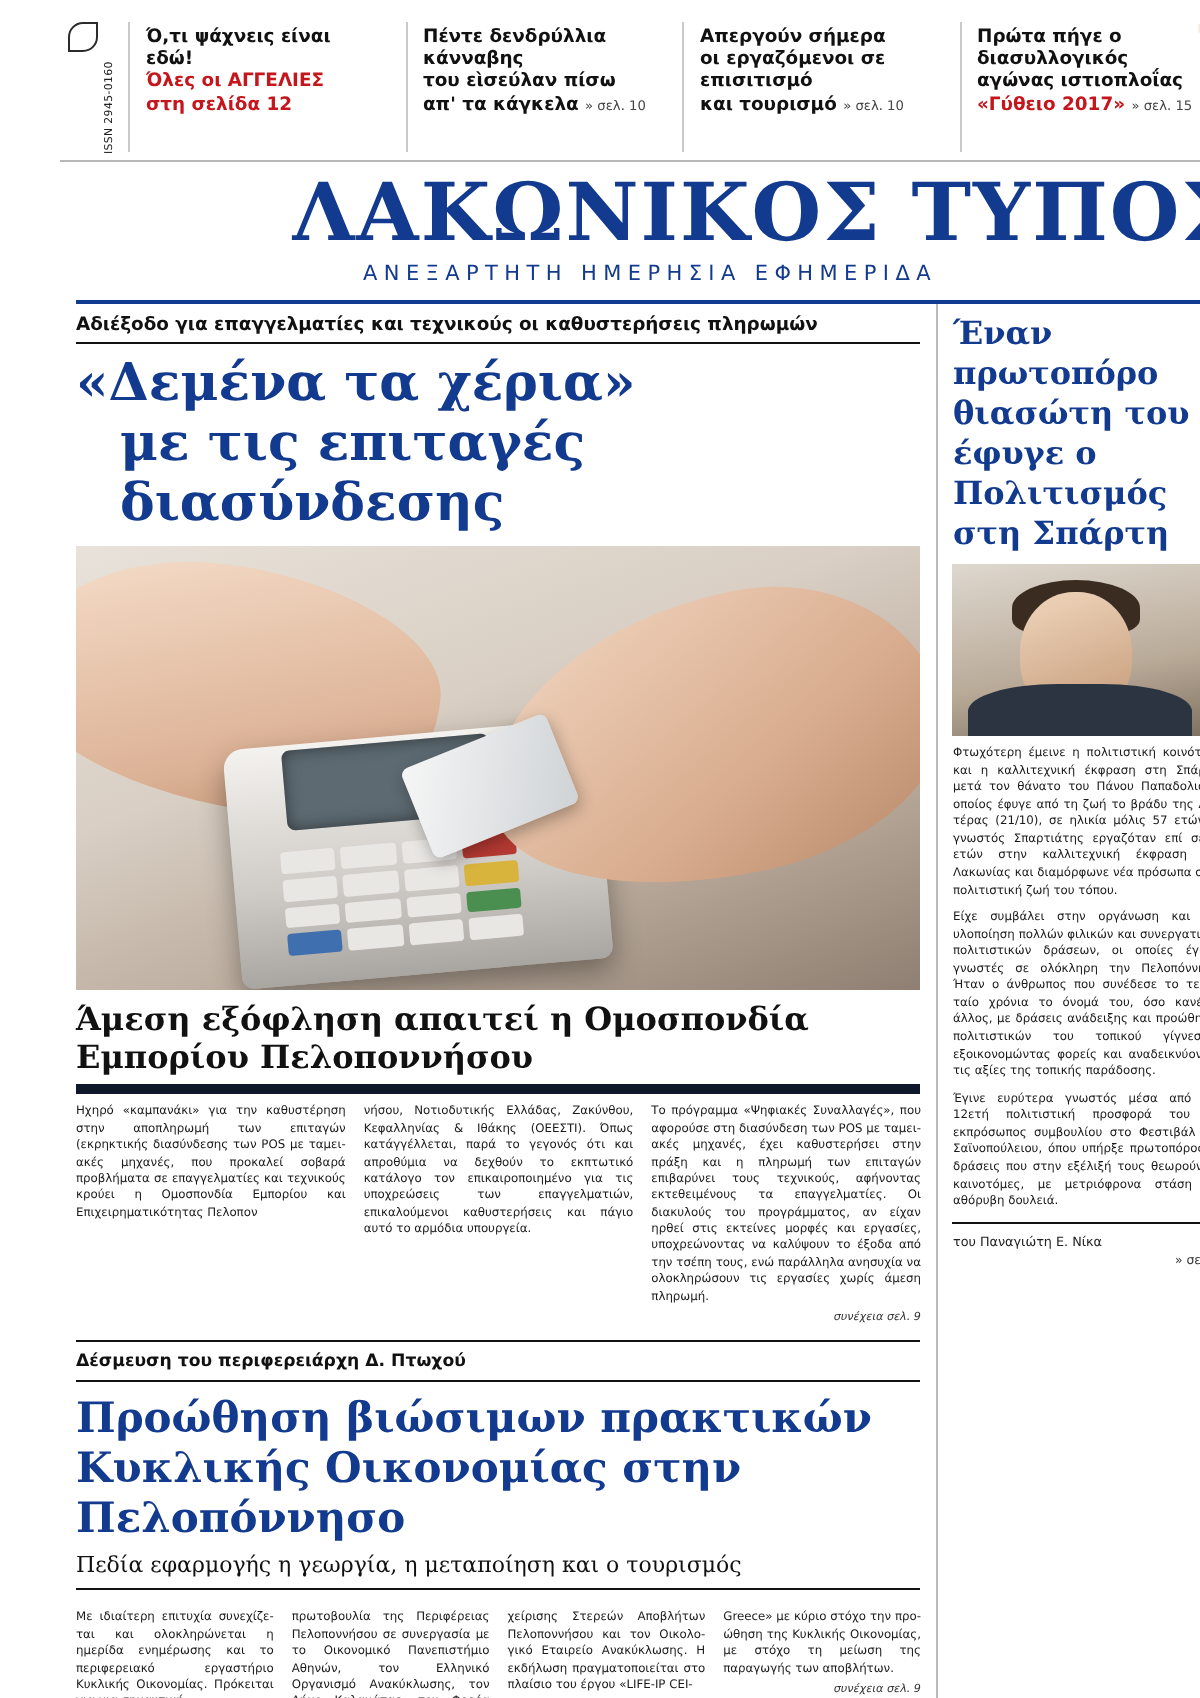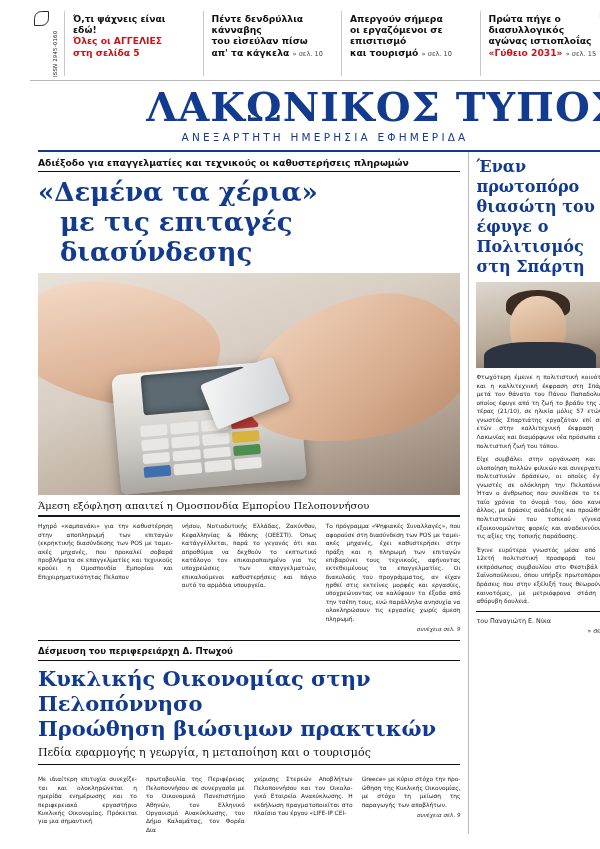--- a/index.html
+++ b/index.html
@@ -222,24 +222,25 @@
     left: 168px; top: 96px;
     width: 78px; height: 48px;
     background: linear-gradient(120deg,#f6f6f6,#cfd3d6);
     border-radius: 4px;
     transform: rotate(-22deg);
     box-shadow: 0 3px 8px rgba(0,0,0,.3);
   }
 
   .lead-caption {
     font-family: "DejaVu Serif", serif;
-    font-size: 10px;
+    font-size: 16px;
     padding: 5px 0 4px 0;
-    border-bottom: 2px solid #0f172a;
+    border-bottom: 5px solid #0f172a;
     color: #111;
+    font-weight: bold;
   }
 
   .three-cols {
     display: flex;
     gap: 9px;
     padding-top: 5px;
     font-size: 5.9px;
     line-height: 1.42;
     text-align: justify;
     color: #1a1a1a;
@@ -361,21 +362,21 @@
 
   <div class="topstrip">
     <div class="spine">
       <div class="logo-leaf"></div>
       <div class="issn">ISSN 2945-0160</div>
     </div>
 
     <div class="teaser">
       <div class="t-line">Ό,τι ψάχνεις είναι εδώ!</div>
       <div class="t-red">Όλες οι ΑΓΓΕΛΙΕΣ</div>
-      <div class="t-red">στη σελίδα 5</div>
+      <div class="t-red">στη σελίδα 12</div>
     </div>
 
     <div class="teaser">
       <div class="t-line">Πέντε δενδρύλλια κάνναβης</div>
       <div class="t-line">του εὶσεύλαν πίσω</div>
       <div class="t-line">
         <span>απ' τα κάγκελα</span>
         <span class="t-ref">» σελ. 10</span>
       </div>
     </div>
@@ -386,21 +387,21 @@
       <div class="t-line">
         <span>και τουρισμό</span>
         <span class="t-ref">» σελ. 10</span>
       </div>
     </div>
 
     <div class="teaser">
       <div class="t-line">Πρώτα πήγε ο διασυλλογικός</div>
       <div class="t-line">αγώνας ιστιοπλοΐας</div>
       <div class="t-line">
-        <span class="t-red">«Γύθειο 2031»</span>
+        <span class="t-red">«Γύθειο 2017»</span>
         <span class="t-ref">» σελ. 15</span>
       </div>
     </div>
 
     <div class="watermark">7</div>
   </div>
 
   <div class="masthead">
     <h1>ΛΑΚΩΝΙΚΟΣ ΤΥΠΟΣ</h1>
     <div class="sub">ΑΝΕΞΑΡΤΗΤΗ ΗΜΕΡΗΣΙΑ ΕΦΗΜΕΡΙΔΑ</div>
@@ -452,22 +453,22 @@
         <div>
           <div>Το πρόγραμμα «Ψηφιακές Συ­ναλλαγές», που αφορούσε στη διασύνδεση των POS με ταμει­ακές μηχανές, έχει καθυστερή­σει στην πράξη και η πληρωμή των επιταγών επιβαρύνει τους τεχνικούς, αφήνοντας εκτεθει­μένους τα επαγγελματίες. Οι διακυλούς του προγράμματος, αν είχαν ηρθεί στις εκτεί­νες μορφές και εργασίες, υπο­χρεώνοντας να καλύψουν το έξοδα από την τσέπη τους, ενώ παράλληλα ανησυχία να ολοκληρώσουν τις εργασίες χωρίς άμεση πληρωμή.</div>
           <div class="cont">συνέχεια σελ. 9</div>
         </div>
       </div>
 
       <div class="rule-thin"></div>
 
       <div class="kicker2">Δέσμευση του περιφερειάρχη Δ. Πτωχού</div>
       <div class="sec-head">
+        <div>Προώθηση βιώσιμων πρακτικών</div>
         <div>Κυκλικής Οικονομίας στην Πελοπόννησο</div>
-        <div>Προώθηση βιώσιμων πρακτικών</div>
       </div>
       <div class="sec-sub">Πεδία εφαρμογής η γεωργία, η μεταποίηση και ο τουρισμός</div>
 
       <div class="three-cols">
         <div>Με ιδιαίτερη επιτυχία συνεχίζε­ται και ολοκληρώνεται η  ημερίδα ενημέρωσης και το περιφερειακό εργαστήριο Κυκλικής Οικονο­μίας. Πρόκειται για μια σημαντική</div>
         <div>πρωτοβουλία της Περιφέρειας Πελοποννήσου σε συνεργασία με το Οικονομικό Πανεπιστή­μιο Αθηνών, τον Ελληνικό Οργανισμό Ανακύκλωσης, τον Δήμο Καλαμάτας, τον Φορέα Δια­</div>
         <div>χείρισης  Στερεών  Αποβλήτων Πελοποννήσου και τον Οικολο­γικό Εταιρείο Ανακύκλωσης. Η εκδήλωση πραγματοποιείται στο πλαίσιο του έργου «LIFE-IP CEI-</div>
         <div>
           <div>Greece» με κύριο στόχο την προ­ώθηση της Κυκλικής Οικονομίας, με στόχο τη μείωση της παραγω­γής των αποβλήτων.</div>
           <div class="cont">συνέχεια σελ. 9</div>

